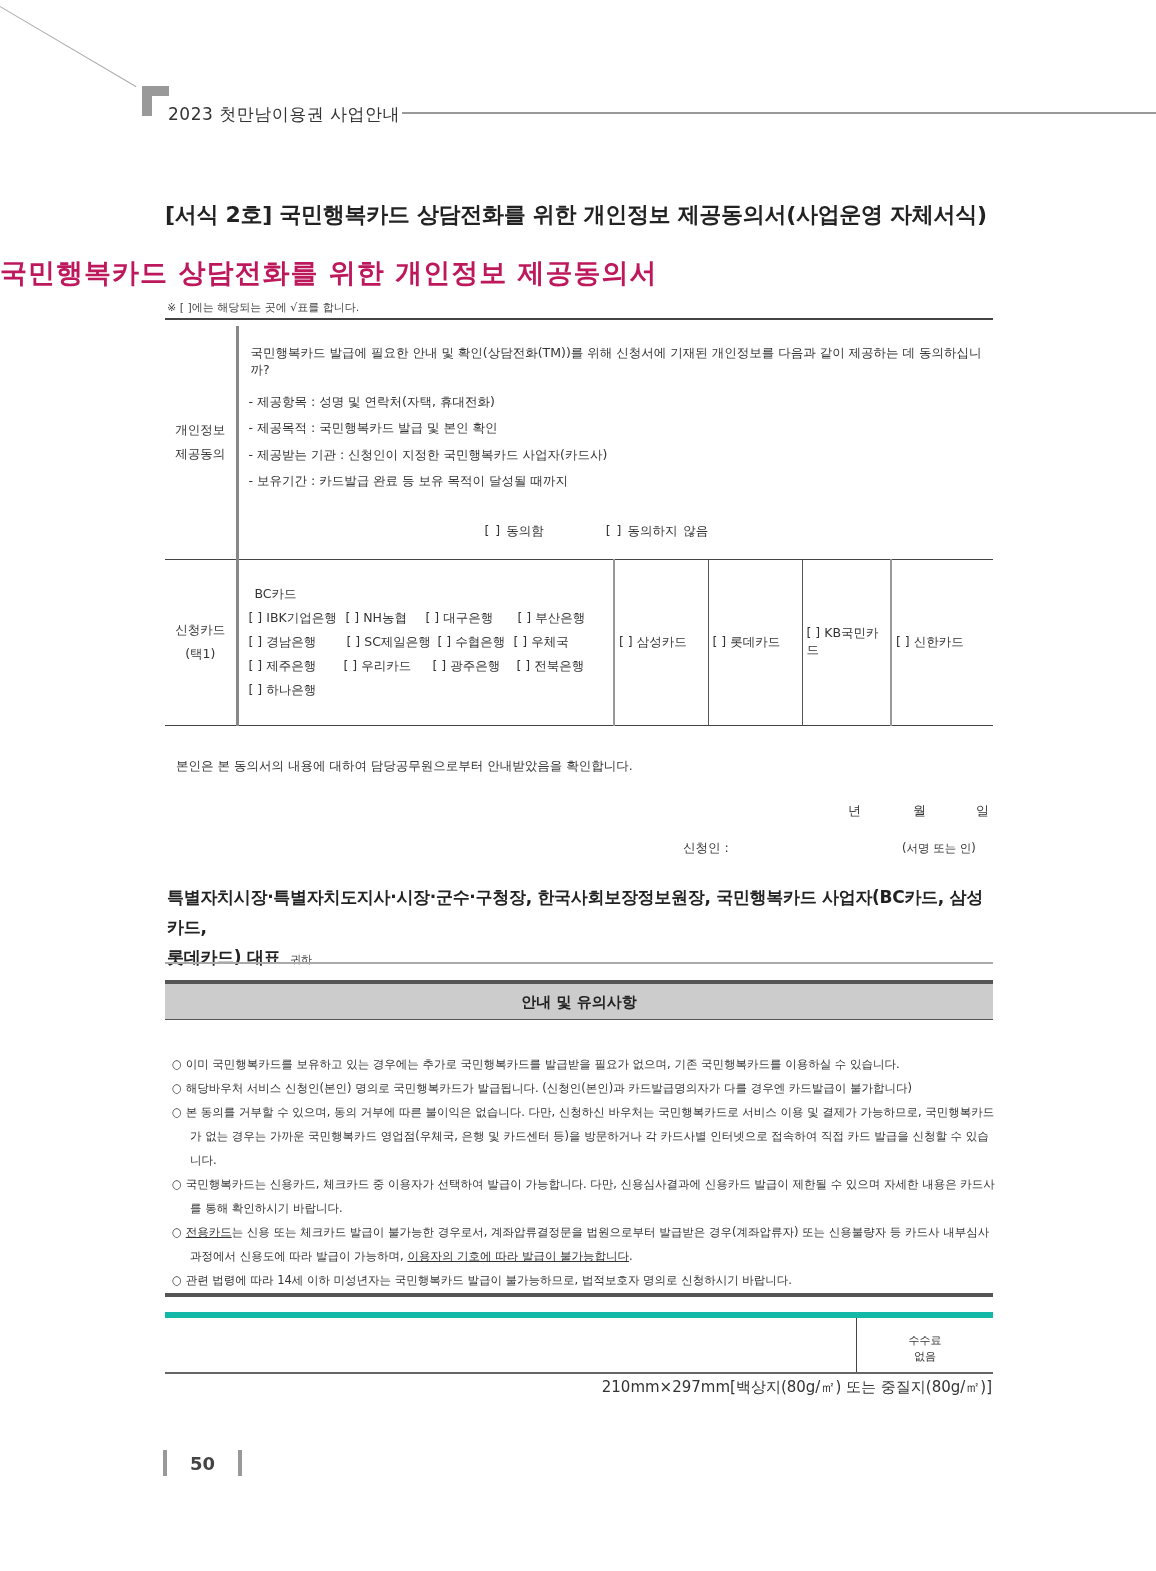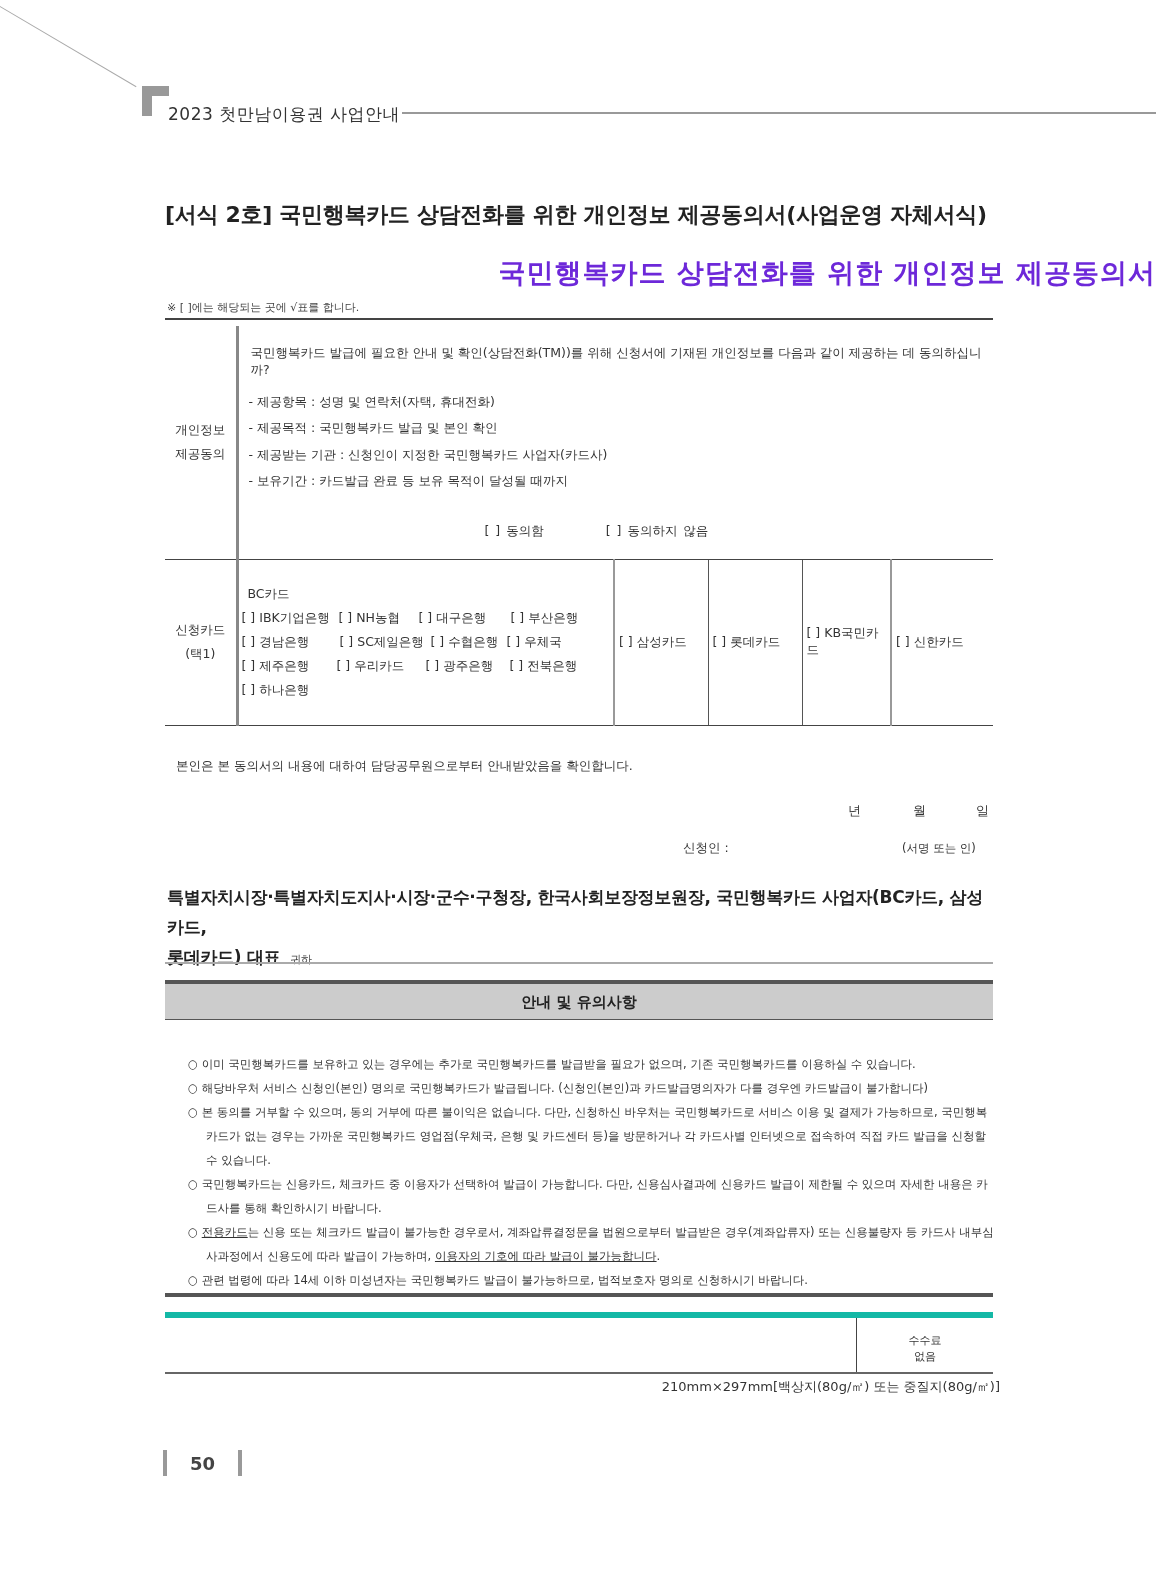--- a/index.html
+++ b/index.html
@@ -7,61 +7,61 @@
   body { position: relative; font-family: "DejaVu Sans", "Liberation Sans", sans-serif; color: #333; overflow: hidden; }
 
   .diag-line { position: absolute; left: -10px; top: 0; width: 170px; height: 1px; background: #aaa; transform-origin: 0 0; transform: rotate(30.5deg); }
   .corner-mark { position: absolute; left: 142px; top: 86px; width: 27px; height: 30px; }
   .corner-mark .v { position: absolute; left: 0; top: 0; width: 10px; height: 30px; background: #999; }
   .corner-mark .h { position: absolute; left: 0; top: 0; width: 27px; height: 10px; background: #999; }
   .running-head { position: absolute; left: 168px; top: 103px; font-size: 17px; color: #333; letter-spacing: 0.5px; }
   .head-rule { position: absolute; left: 402px; top: 112px; width: 754px; height: 2px; background: #999; }
 
   .form-label { position: absolute; left: 165px; top: 200px; font-size: 22px; font-weight: bold; color: #222; letter-spacing: -0.3px; }
-  .doc-title { position: absolute; left: 0; width: 1156px; top: 255px; text-align: right; font-size: 27px; font-weight: bold; color: #6d28d9; letter-spacing: 1px; }
+  .doc-title { position: absolute; left: 0; width: 1156px; top: 255px; text-align: left; font-size: 27px; font-weight: bold; color: #be185d; letter-spacing: 1px; }
   .note { position: absolute; left: 167px; top: 300px; font-size: 11px; color: #444; }
 
   .rule { position: absolute; left: 165px; width: 828px; background: #444; }
 
   .main-table { position: absolute; left: 165px; top: 326px; width: 828px; border-collapse: collapse; }
   .main-table td { font-size: 12.5px; color: #333; vertical-align: middle; }
   .row-consent td { height: 233px; border-bottom: 1.5px solid #444; }
   .row-card td { height: 166px; border-bottom: 1.5px solid #444; }
   .label-cell { width: 72px; text-align: center; line-height: 24px; border-right: 3px solid #888; }
   .consent-body { padding: 0 0 0 10px; }
   .consent-body .q { margin-left: 2px; margin-bottom: 10px; }
   .consent-body .item { line-height: 26.5px; }
   .consent-body .choices { margin-top: 28px; padding-left: 236px; word-spacing: 2px; }
   .consent-body .choices span { margin-right: 56px; }
-  .bc-cell { width: 377px; padding-left: 3px; border-right: 2px solid #999; line-height: 24px; }
+  .bc-cell { width: 377px; padding-left: 10px; border-right: 2px solid #999; line-height: 24px; }
   .bc-cell .bc-title { padding-left: 6px; }
   .bc-row { display: flex; white-space: nowrap; }
   .bc-row span { display: inline-block; }
   .card-cell { vertical-align: middle; padding-left: 4px; border-right: 1.5px solid #555; font-size: 12.5px; }
   .card-cell.last { border-right: none; }
   .card-cell.c-samsung { width: 94px; border-left: 2px solid #999; }
   .card-cell.c-lotte { width: 94px; }
   .card-cell.c-kb { width: 89px; border-right: 2px solid #999; }
 
   .confirm { position: absolute; left: 176px; top: 758px; font-size: 12.5px; color: #333; }
   .date { position: absolute; top: 802px; font-size: 13px; color: #333; }
   .applicant { position: absolute; left: 683px; top: 840px; font-size: 12.5px; }
   .sign { position: absolute; left: 902px; top: 841px; font-size: 11.5px; }
 
   .recipient { position: absolute; left: 167px; top: 882px; width: 830px; font-size: 17px; font-weight: bold; color: #222; line-height: 30px; letter-spacing: -0.3px; }
   .recipient .honor { font-size: 11px; font-weight: normal; margin-left: 10px; color: #444; }
 
   .notice-header { position: absolute; left: 165px; top: 980px; width: 828px; height: 40px; background: #ccc; border-top: 4px solid #555; border-bottom: 1.5px solid #555; text-align: center; font-size: 15px; font-weight: bold; line-height: 36px; color: #222; }
   .notices { position: absolute; left: 172px; top: 1052px; width: 825px; font-size: 11.5px; color: #333; }
-  .notices li { list-style: none; line-height: 24px; padding-left: 18px; text-indent: -18px; margin-left: 16px; }
+  .notices li { list-style: none; line-height: 24px; padding-left: 18px; text-indent: -18px; }
   .u { text-decoration: underline; }
 
   .fee-table { position: absolute; left: 165px; top: 1312px; width: 828px; height: 62px; border-top: 6px solid #14b8a6; border-bottom: 2.5px solid #666; }
   .fee-cell { position: absolute; right: 0; top: 0; width: 137px; height: 100%; border-left: 1.5px solid #444; text-align: center; font-size: 11px; padding-top: 15px; line-height: 16px; }
-  .paper-size { position: absolute; right: 156px; top: 1378px; font-size: 13px; color: #333; }
+  .paper-size { position: absolute; right: 164px; top: 1378px; font-size: 15px; color: #333; }
 
   .page-num { position: absolute; left: 163px; top: 1450px; height: 26px; display: flex; align-items: center; gap: 14px; }
   .page-num .bar { width: 4px; height: 26px; background: #999; }
   .page-num .num { font-size: 18px; font-weight: bold; color: #444; margin: 0 9px; }
 </style>
 </head>
 <body>
 
 <div class="diag-line"></div>
 <div class="corner-mark">

